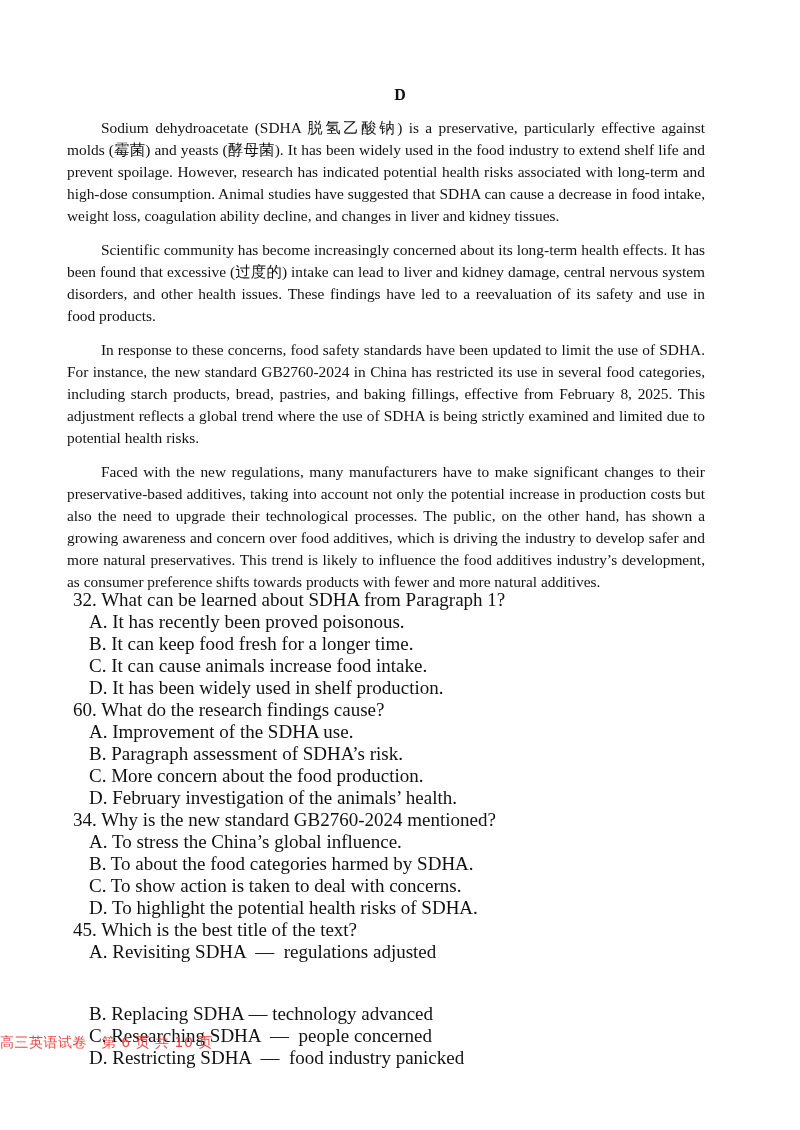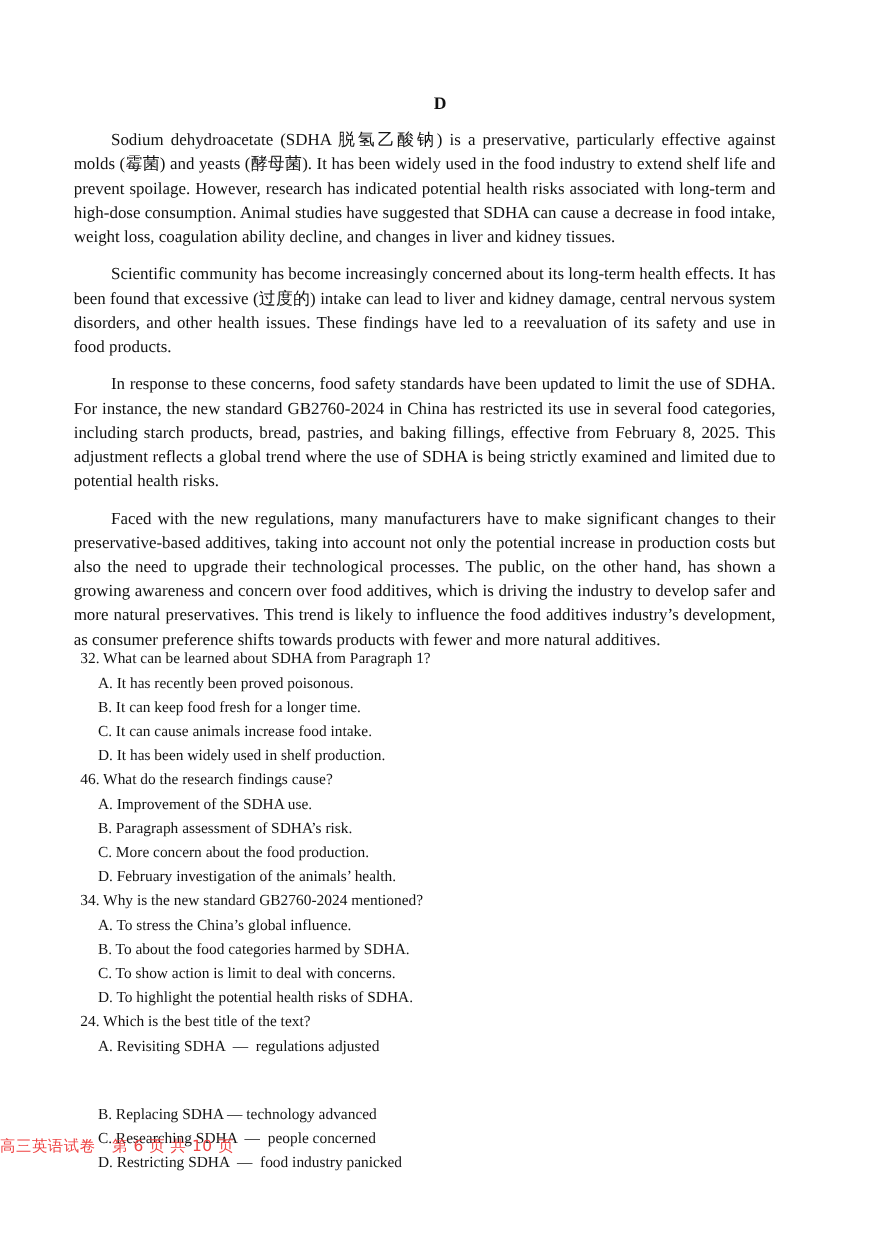--- a/index.html
+++ b/index.html
@@ -44,21 +44,21 @@
     .passage p {
       margin: 12px;
       text-indent: 2.2em;
       text-align: justify;
     }
     .questions {
       position: absolute;
       left: 73px;
       top: 589px;
       width: 640px;
-      font-size: 14px;
+      font-size: 19px;
       line-height: 22px;
     }
     .question {
       margin: 0;
     }
     .q-stem {
       display: block;
       white-space: nowrap;
     }
     .q-option {
@@ -96,35 +96,35 @@
 
   <div class="questions">
     <div class="question">
       <span class="q-stem">32. What can be learned about SDHA from Paragraph 1?</span>
       <span class="q-option">A. It has recently been proved poisonous.</span>
       <span class="q-option">B. It can keep food fresh for a longer time.</span>
       <span class="q-option">C. It can cause animals increase food intake.</span>
       <span class="q-option">D. It has been widely used in shelf production.</span>
     </div>
     <div class="question">
-      <span class="q-stem">46. What do the research findings cause?</span>
+      <span class="q-stem">60. What do the research findings cause?</span>
       <span class="q-option">A. Improvement of the SDHA use.</span>
       <span class="q-option">B. Paragraph assessment of SDHA’s risk.</span>
       <span class="q-option">C. More concern about the food production.</span>
       <span class="q-option">D. February investigation of the animals’ health.</span>
     </div>
     <div class="question">
       <span class="q-stem">34. Why is the new standard GB2760-2024 mentioned?</span>
       <span class="q-option">A. To stress the China’s global influence.</span>
       <span class="q-option">B. To about the food categories harmed by SDHA.</span>
-      <span class="q-option">C. To show action is limit to deal with concerns.</span>
+      <span class="q-option">C. To show action is taken to deal with concerns.</span>
       <span class="q-option">D. To highlight the potential health risks of SDHA.</span>
     </div>
     <div class="question">
-      <span class="q-stem">24. Which is the best title of the text?</span>
+      <span class="q-stem">45. Which is the best title of the text?</span>
       <span class="q-option" style="white-space:pre;">A. Revisiting SDHA  —  regulations adjusted</span>
       <span class="q-option" style="white-space:pre;margin-top:40px;">B. Replacing SDHA — technology advanced</span>
       <span class="q-option" style="white-space:pre;">C. Researching SDHA  —  people concerned</span>
       <span class="q-option" style="white-space:pre;">D. Restricting SDHA  —  food industry panicked</span>
     </div>
   </div>
 
   <div class="footer">
     <span>高三英语试卷   第 6 页 共 10 页</span>
   </div>

